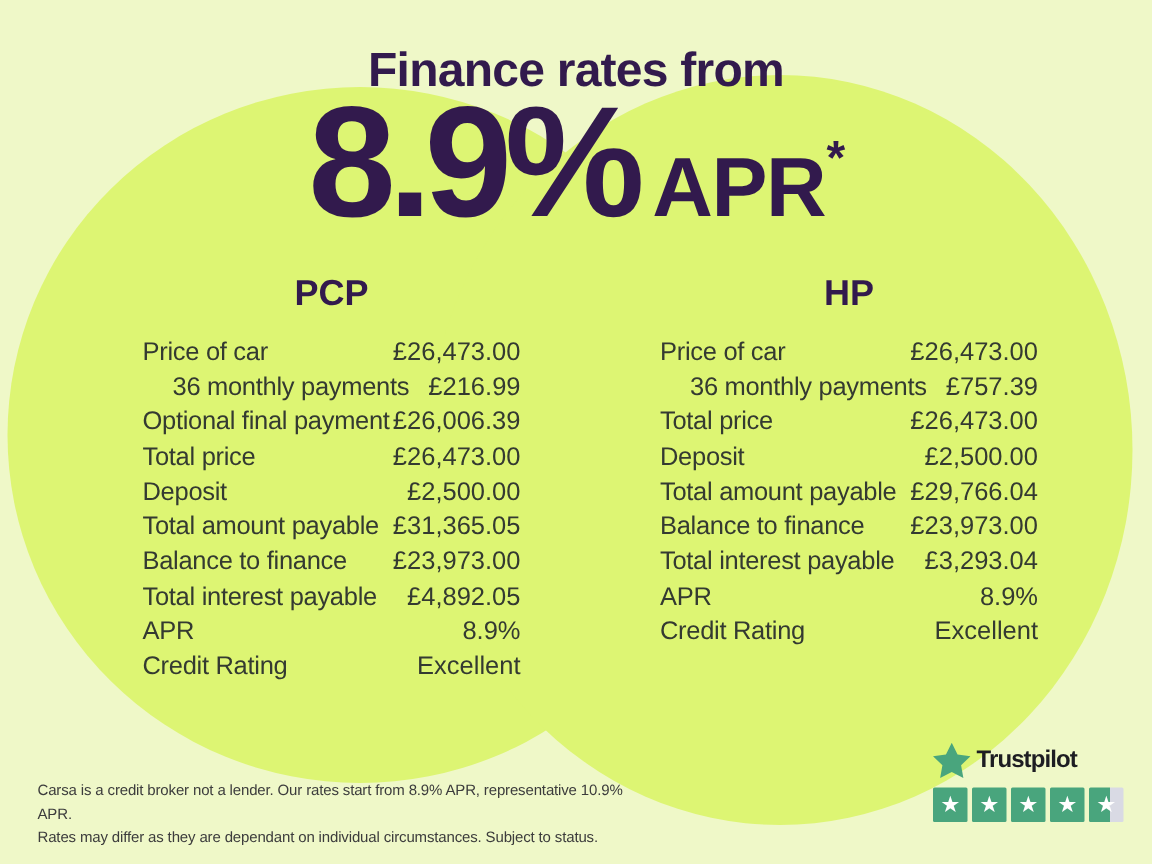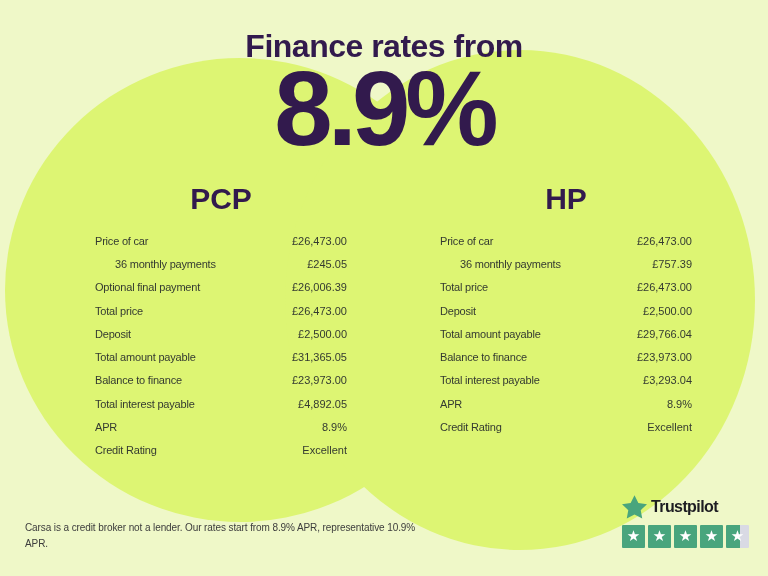--- a/index.html
+++ b/index.html
@@ -21,24 +21,24 @@
   .rate-row{left:0;right:0;top:56px;display:flex;justify-content:center;
             align-items:baseline;color:var(--purple,#321a4d);}
   .rate{font-size:105px;font-weight:bold;letter-spacing:-5px;line-height:1;}
   .rate-unit{font-size:56px;font-weight:bold;margin-left:10px;letter-spacing:-1px;}
   .rate-unit sup{font-size:32px;vertical-align:28px;margin-left:1px;}
 
   
   .finance-col{width:252px;top:182px;}
   .col-pcp{left:95px;}
   .col-hp{left:440px;}
-  .col-heading{text-align:center;font-size:30px;font-weight:bold;
+  .col-heading{text-align:center;font-size:24px;font-weight:bold;
                color:var(--purple,#321a4d);margin:0 0 13px 0;}
   .frow{display:flex;justify-content:space-between;align-items:center;
-        height:23.3px;font-size:11px;color:var(--table-text,#343a31);}
+        height:23.3px;font-size:17px;color:var(--table-text,#343a31);}
   .frow .lbl{white-space:nowrap;letter-spacing:-0.2px;}
   .frow .val{white-space:nowrap;}
   .frow.bold{font-weight:normal;margin-left:20px;}
 
   
   .disclaimer{left:25px;top:520px;width:400px;font-size:10px;line-height:15.5px;
               letter-spacing:-0.1px;color:var(--disclaimer-text,#3c3c3c);}
 
   
   .trustpilot{left:622px;top:495px;width:130px;cursor:pointer;}
@@ -60,31 +60,32 @@
 
 <div class="stage">
 
   <div class="blob blob-left"></div>
   <div class="blob blob-right"></div>
 
   <div class="layer title">Finance rates from</div>
 
   <div class="layer rate-row">
     <span class="rate">8.9%</span>
+    <span class="rate-unit"><span>APR</span><sup>*</sup></span>
   </div>
 
   <div class="layer finance-col col-pcp">
     <div class="col-heading">PCP</div>
     <div class="frow">
       <span class="lbl">Price of car</span>
       <span class="val">£26,473.00</span>
     </div>
     <div class="frow bold">
       <span class="lbl">36 monthly payments</span>
-      <span class="val">£245.05</span>
+      <span class="val">£216.99</span>
     </div>
     <div class="frow">
       <span class="lbl">Optional final payment</span>
       <span class="val">£26,006.39</span>
     </div>
     <div class="frow">
       <span class="lbl">Total price</span>
       <span class="val">£26,473.00</span>
     </div>
     <div class="frow">
@@ -148,20 +149,21 @@
       <span class="val">8.9%</span>
     </div>
     <div class="frow">
       <span class="lbl">Credit Rating</span>
       <span class="val">Excellent</span>
     </div>
   </div>
 
   <div class="layer disclaimer">
     <div>Carsa is a credit broker not a lender. Our rates start from 8.9% APR, representative 10.9% APR.</div>
+    <div>Rates may differ as they are dependant on individual circumstances. Subject to status.</div>
   </div>
 
   <div class="layer trustpilot">
     <div class="tp-logo">
       <svg width="25" height="24" viewBox="0 0 51 48">
         <polygon points="25.5,0 33.4,15.8 51,18.3 38.2,30.4 41.3,47.7 25.5,39.5 9.7,47.7 12.8,30.4 0,18.3 17.6,15.8" fill="#49a57d" class="tp-star-fill"></polygon>
       </svg>
       <span class="tp-name">Trustpilot</span>
     </div>
     <div class="tp-stars">

